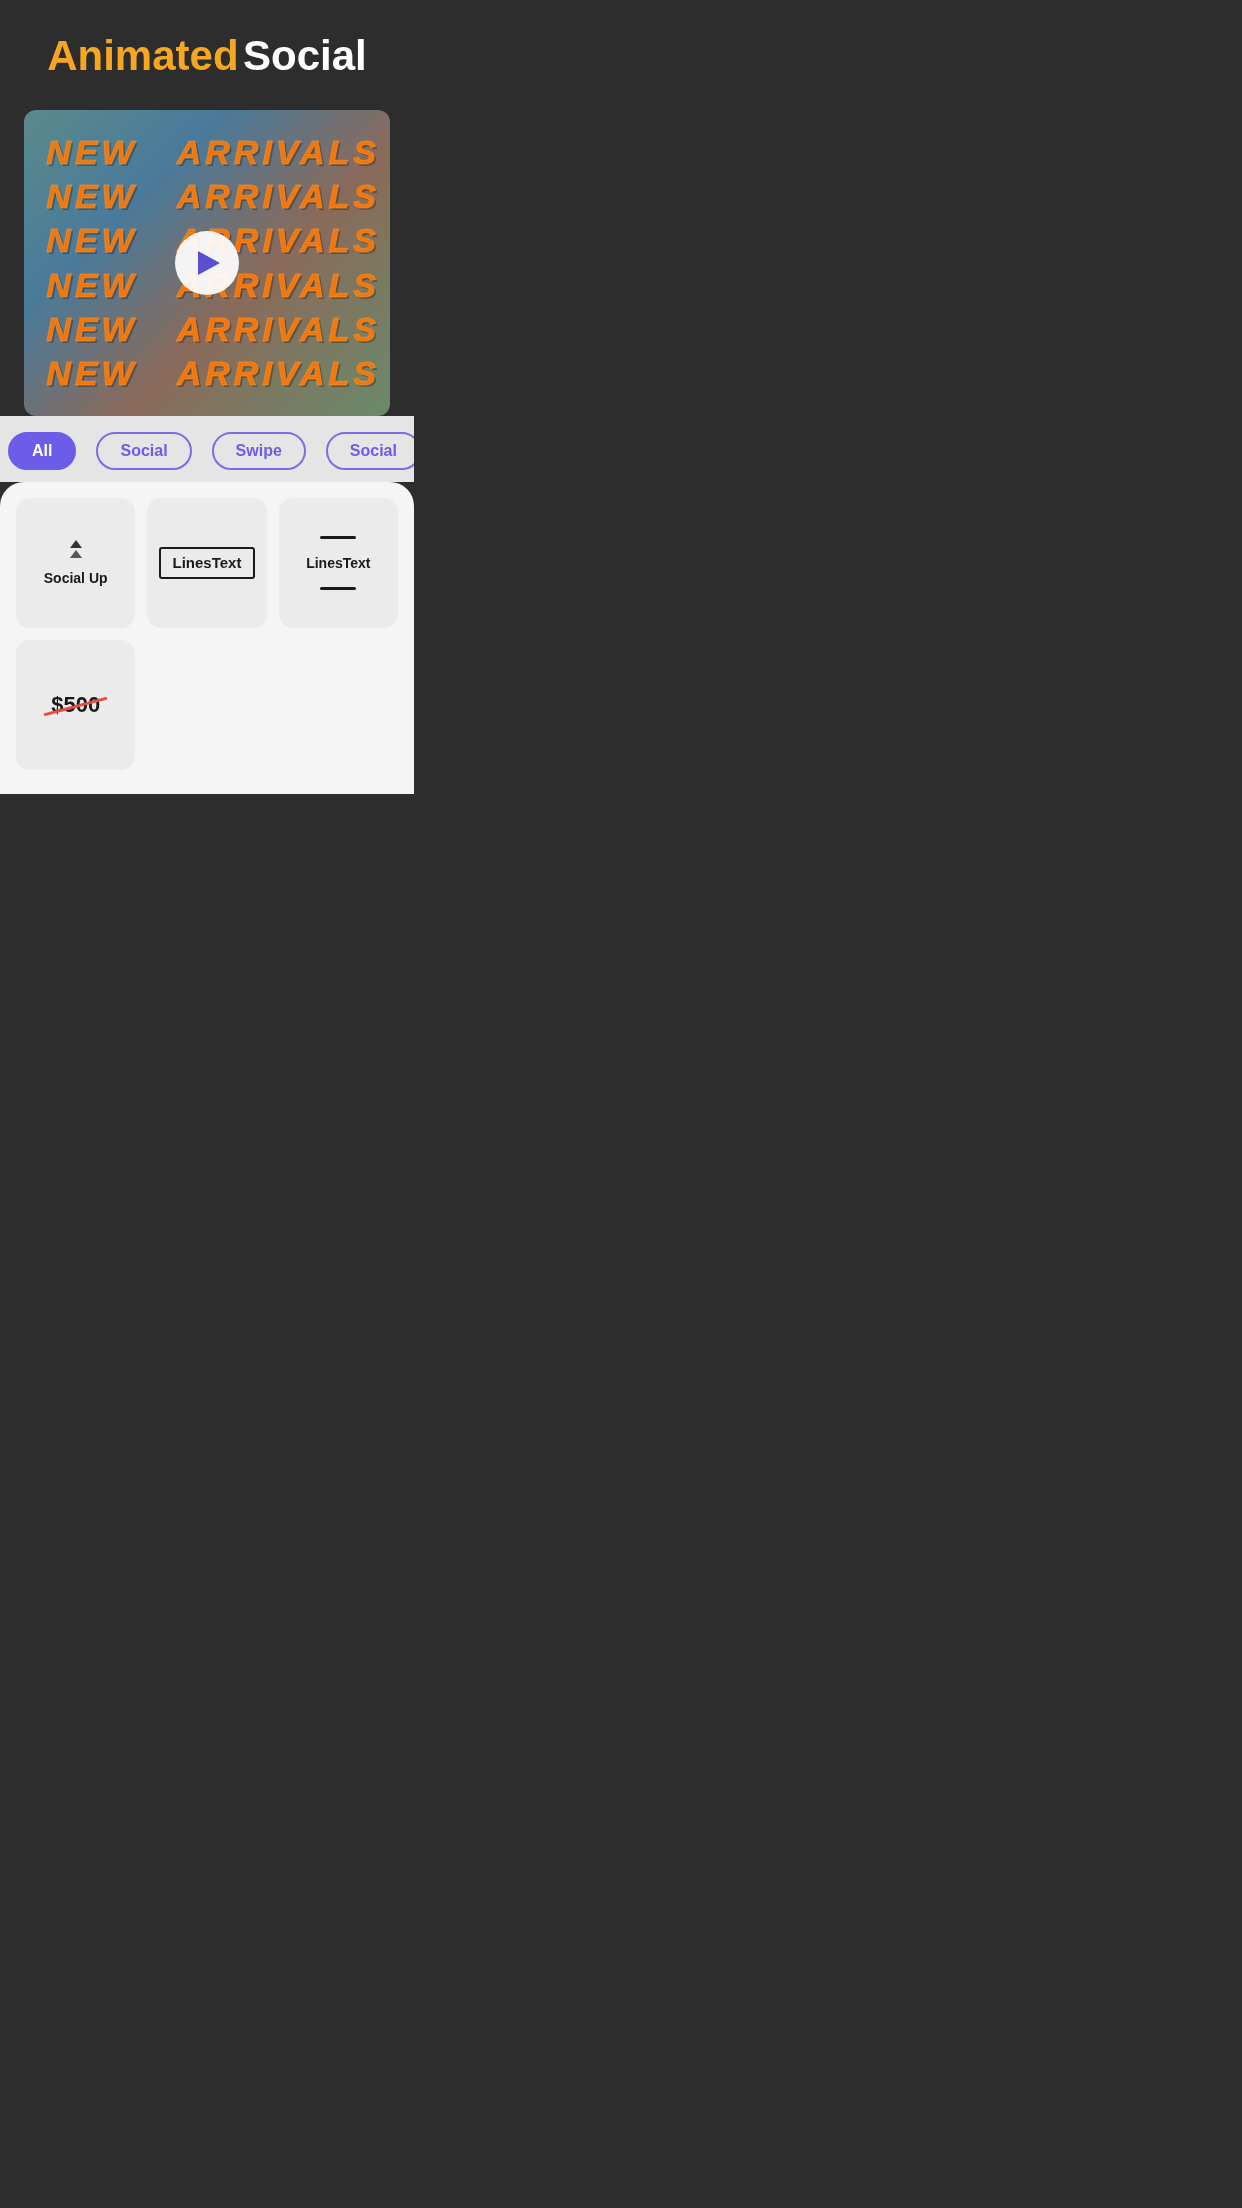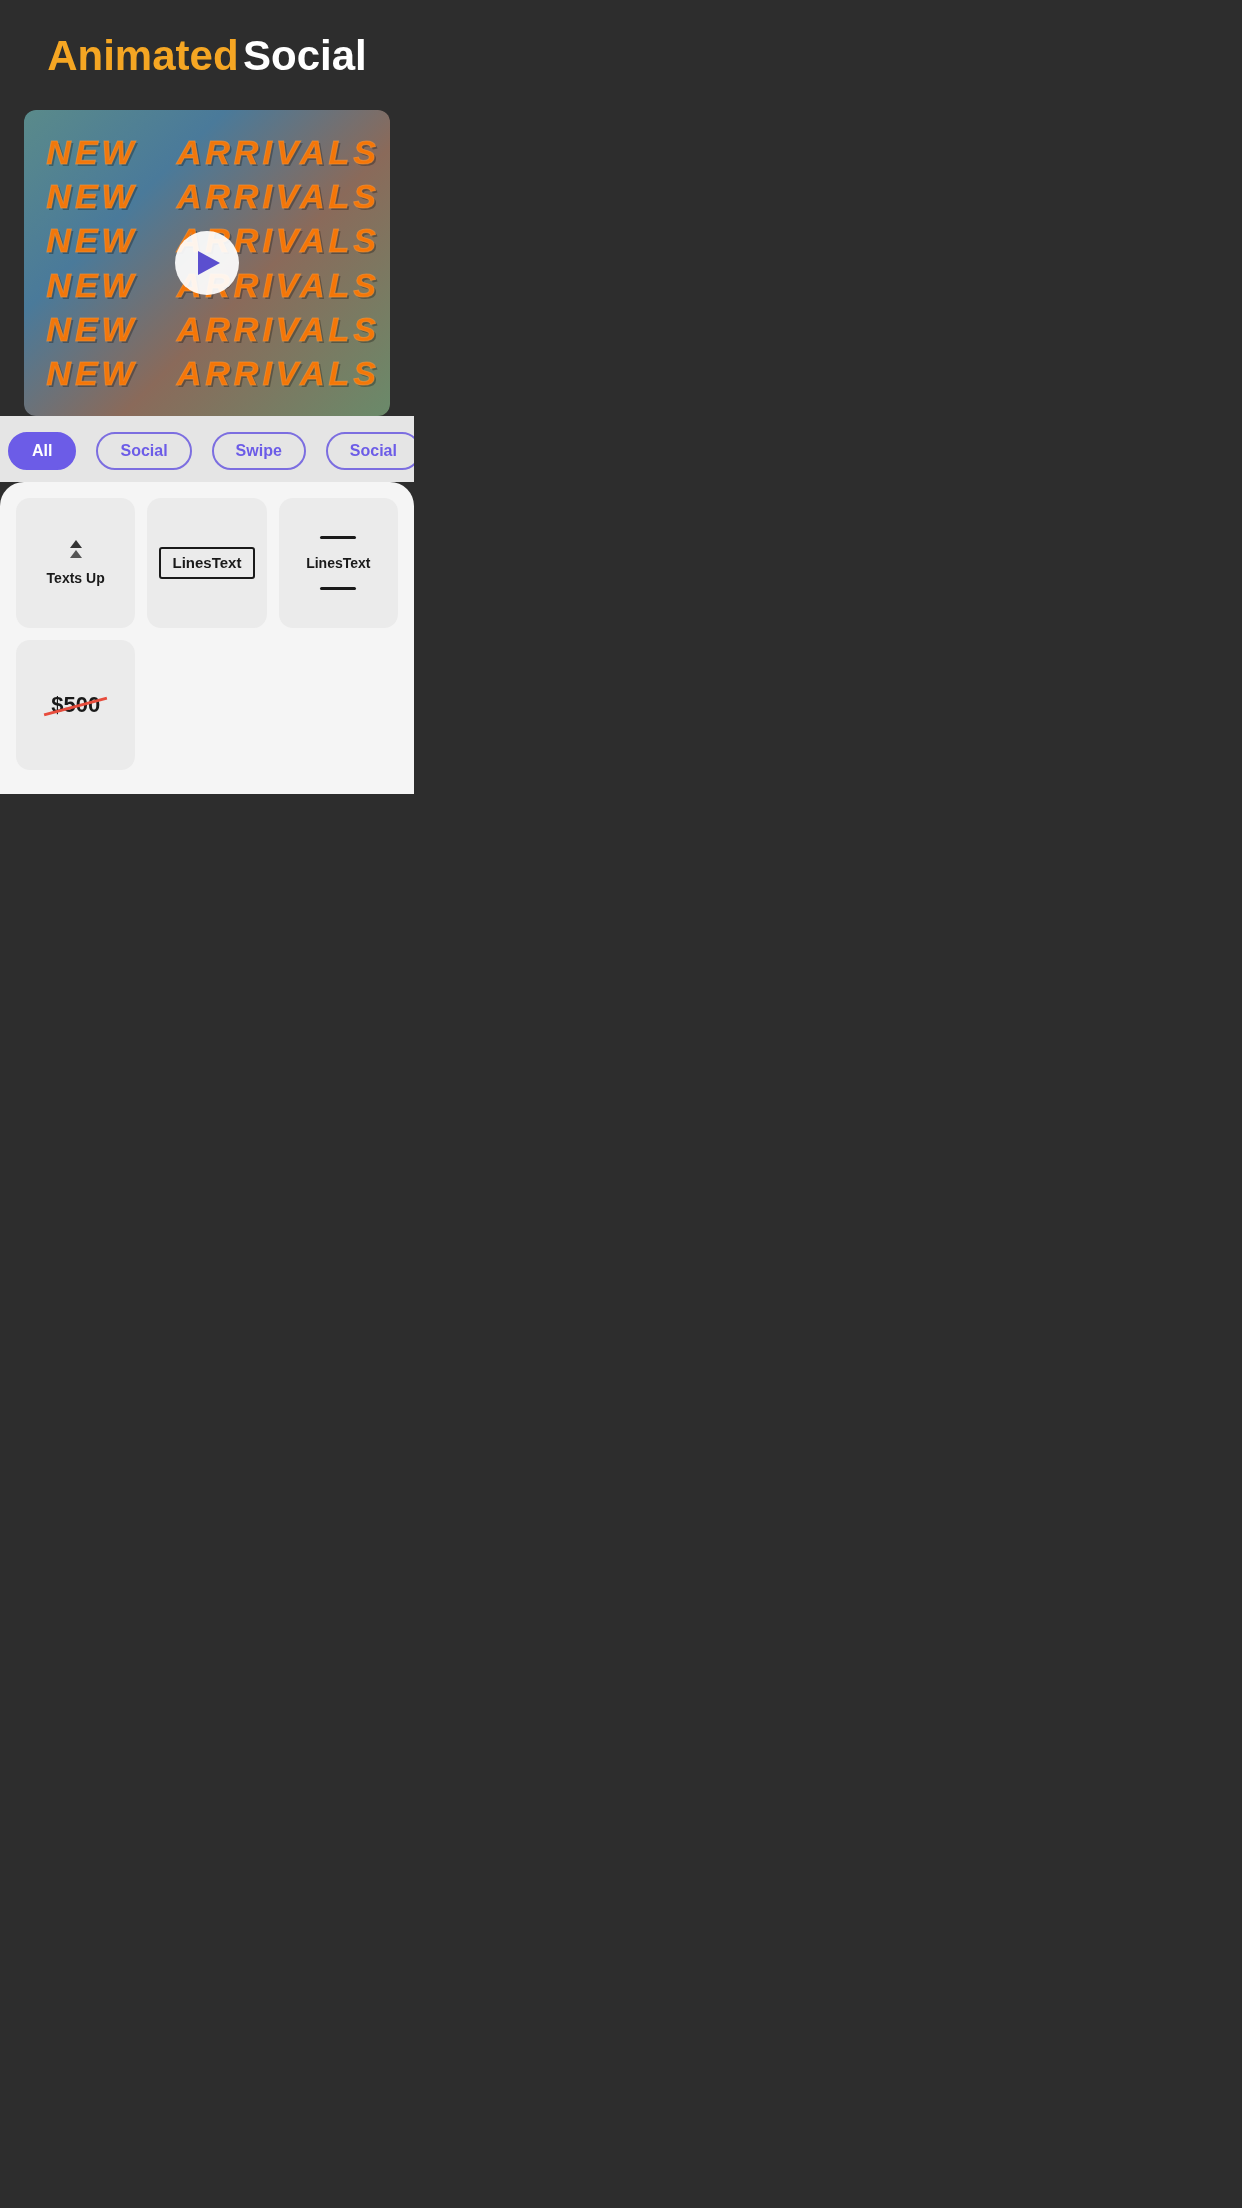--- a/index.html
+++ b/index.html
@@ -287,21 +287,21 @@
 </div>
 
 <div class="bottom-sheet">
   <div class="grid">
 
     <div class="grid-item">
       <div class="swipe-up-icon">
         <div class="chevron-up"></div>
         <div class="chevron-up2"></div>
       </div>
-      <div class="grid-item-label">Texts Up</div>
+      <div class="grid-item-label">Social Up</div>
     </div>
 
     <div class="grid-item">
       <div class="blink-box">
         <span class="blink-box-text">LinesText</span>
       </div>
     </div>
 
 
     <div class="grid-item">

